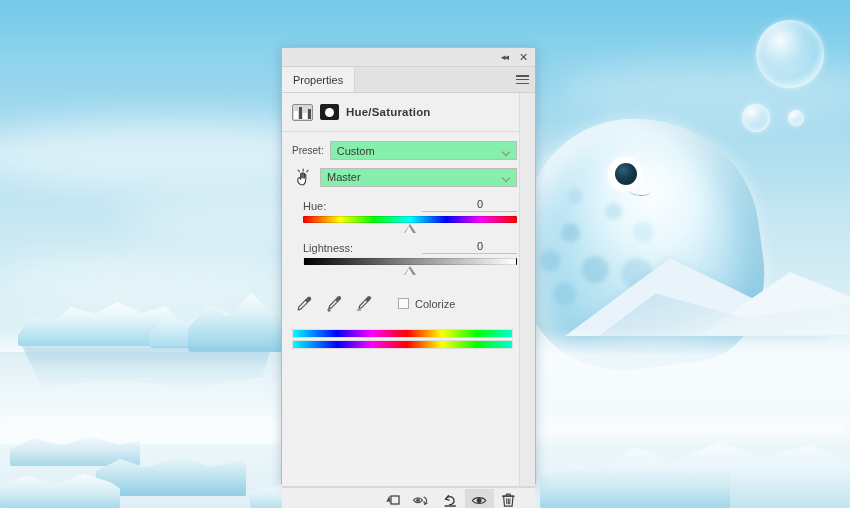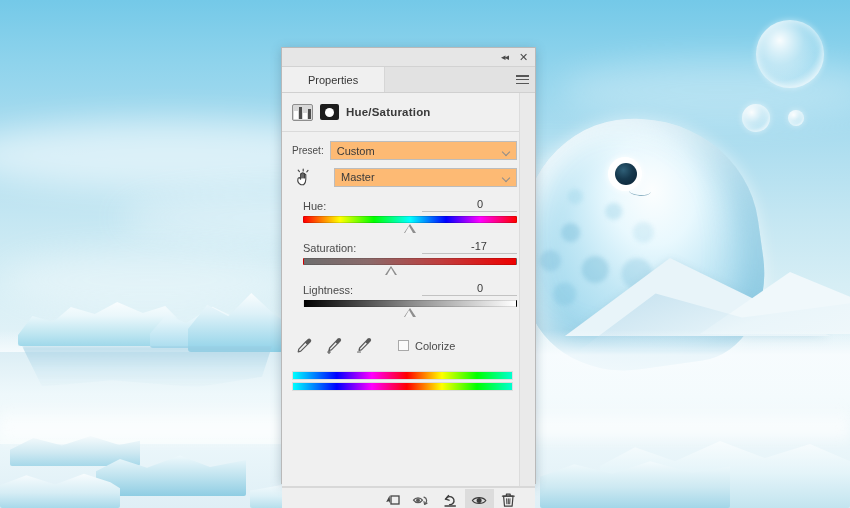--- a/index.html
+++ b/index.html
@@ -156,21 +156,21 @@
     font-size:10px;color:#4a4a4a;line-height:1;
   }
   .btn-collapse{right:24px;letter-spacing:-1px;font-size:9px;}
   .btn-close{right:5px;font-size:11px;}
 
   .tabrow{
     height:25px;background:#e2e2e2;border-bottom:1px solid #d0d0d0;
     display:flex;align-items:stretch;position:relative;
   }
   .tab{
-    padding:0 26px;display:flex;align-items:center;font-size:11px;
+    padding:0 11px;display:flex;align-items:center;font-size:11px;
     color:#363636;background:#f0f0f0;border-right:1px solid #d6d6d6;
     cursor:pointer;
   }
   .tab.inactive{background:#e2e2e2;color:#6a6a6a;}
   .hamburger{
     position:absolute;right:6px;top:8px;width:13px;height:9px;cursor:pointer;
     display:flex;flex-direction:column;justify-content:space-between;
   }
   .hamburger i{display:block;height:1.5px;background:#565656;width:100%;}
 
@@ -202,34 +202,34 @@
     width:19px;height:16px;background:#1d1d1d;border-radius:2px;
     display:flex;align-items:center;justify-content:center;
   }
   .icon-mask b{display:block;width:9px;height:9px;border-radius:50%;background:#fff;}
   .adj-title{font-size:11.5px;font-weight:bold;color:#3a3a3a;letter-spacing:.2px;}
 
   .row{display:flex;align-items:center;padding:0 18px 0 10px;}
   .preset-row{margin-top:9px;gap:6px;}
   .label-preset{font-size:10px;color:#4a4a4a;}
   .select{
-    flex:1;height:19px;background:#fdba74;border:1px solid #bcbcbc;
+    flex:1;height:19px;background:#86efac;border:1px solid #bcbcbc;
     display:flex;align-items:center;padding:0 6px;font-size:11px;color:#3a3a3a;
     position:relative;cursor:pointer;box-sizing:border-box;
   }
   .select .chev{
     position:absolute;right:6px;top:50%;margin-top:-2px;
     width:7px;height:4px;
   }
   .select .chev:before{
     content:"";position:absolute;left:0;top:0;width:5px;height:5px;
     border-right:1.4px solid #8c8c8c;border-bottom:1.4px solid #8c8c8c;
     transform:rotate(45deg);
   }
-  .channel-row{margin-top:7px;gap:20px;}
+  .channel-row{margin-top:7px;gap:6px;}
   .hand-icon{
     width:22px;height:20px;display:flex;align-items:center;justify-content:center;
     cursor:pointer;
   }
 
   .sliders{padding:10px 18px 0 21px;}
   .slider-block{margin-bottom:4px;}
   .slider-head{display:flex;align-items:flex-end;justify-content:space-between;height:15px;}
   .slider-label{font-size:11px;color:#4a4a4a;}
   .value-wrap{
@@ -409,32 +409,20 @@
             <span class="value-wrap">
               <span class="value">0</span>
             </span>
           </div>
           <div class="track hue">
             <div class="thumb" style="left:50%;"></div>
           </div>
           <div class="thumb-spacer"></div>
         </div>
 
-        <div class="slider-block">
-          <div class="slider-head">
-            <span class="slider-label">Saturation:</span>
-            <span class="value-wrap">
-              <span class="value">-17</span>
-            </span>
-          </div>
-          <div class="track sat">
-            <div class="thumb" style="left:41.5%;"></div>
-          </div>
-          <div class="thumb-spacer"></div>
-        </div>
 
         <div class="slider-block">
           <div class="slider-head">
             <span class="slider-label">Lightness:</span>
             <span class="value-wrap">
               <span class="value">0</span>
             </span>
           </div>
           <div class="track light">
             <div class="thumb" style="left:50%;"></div>

